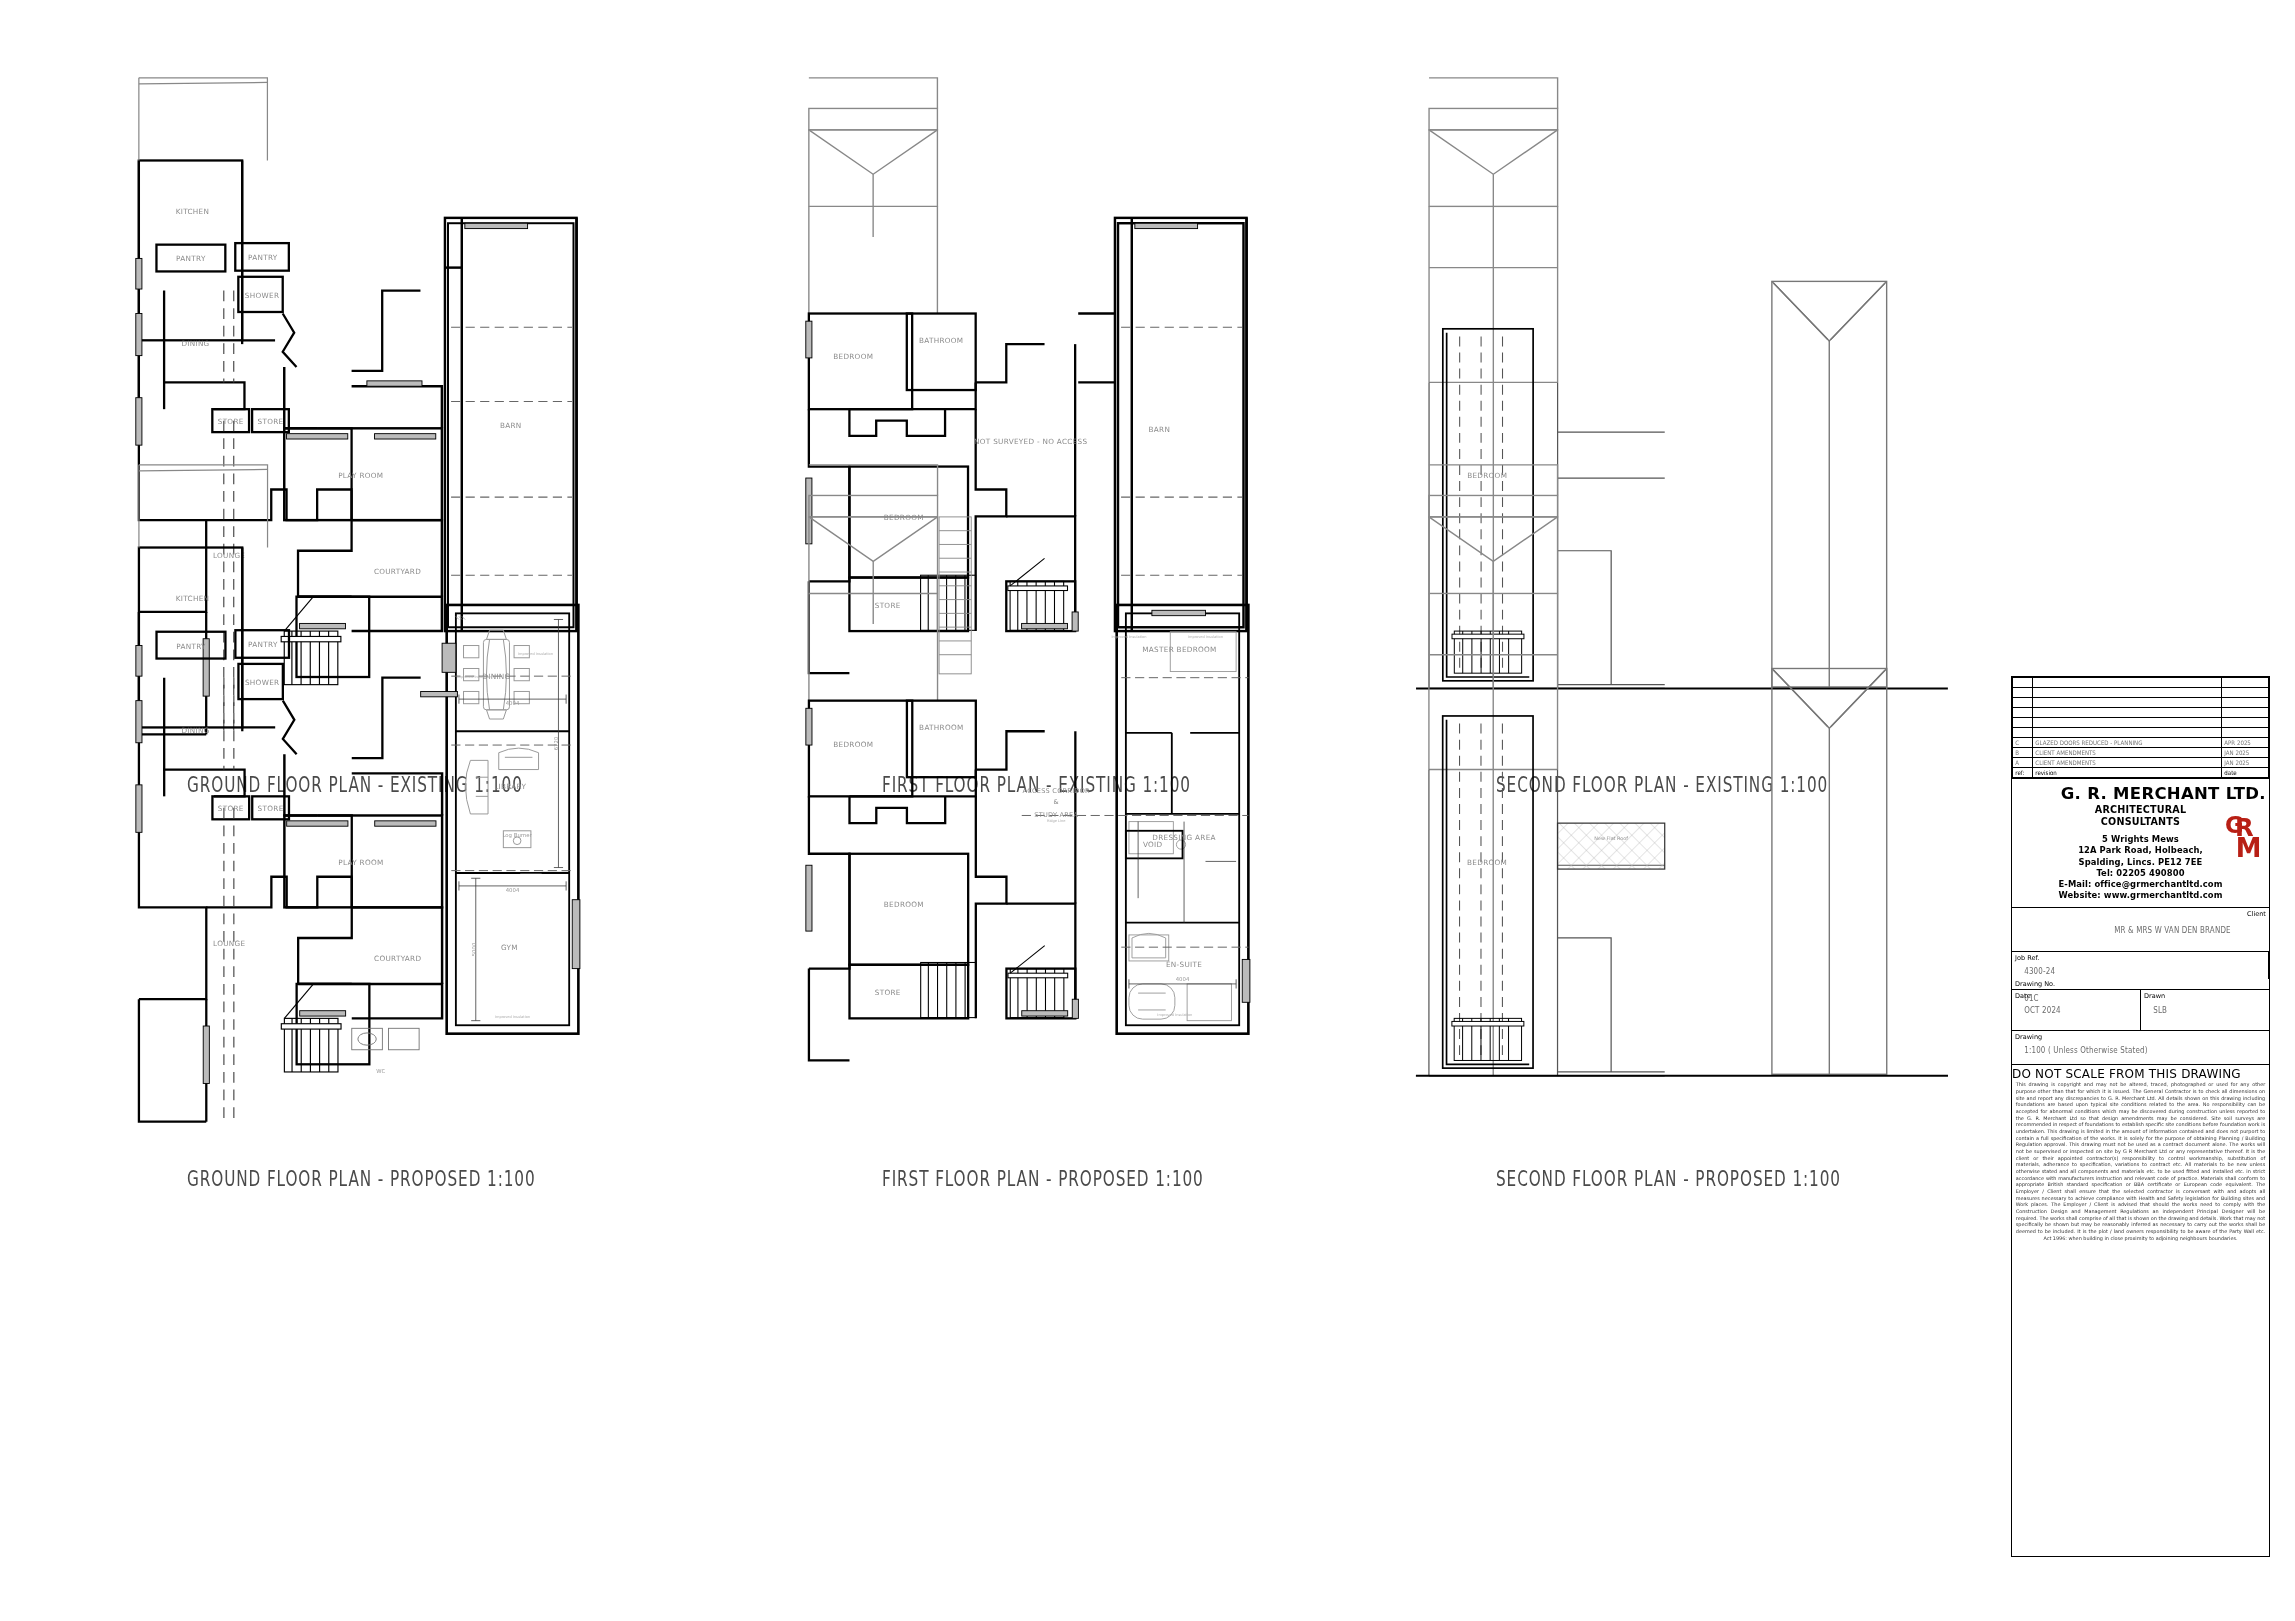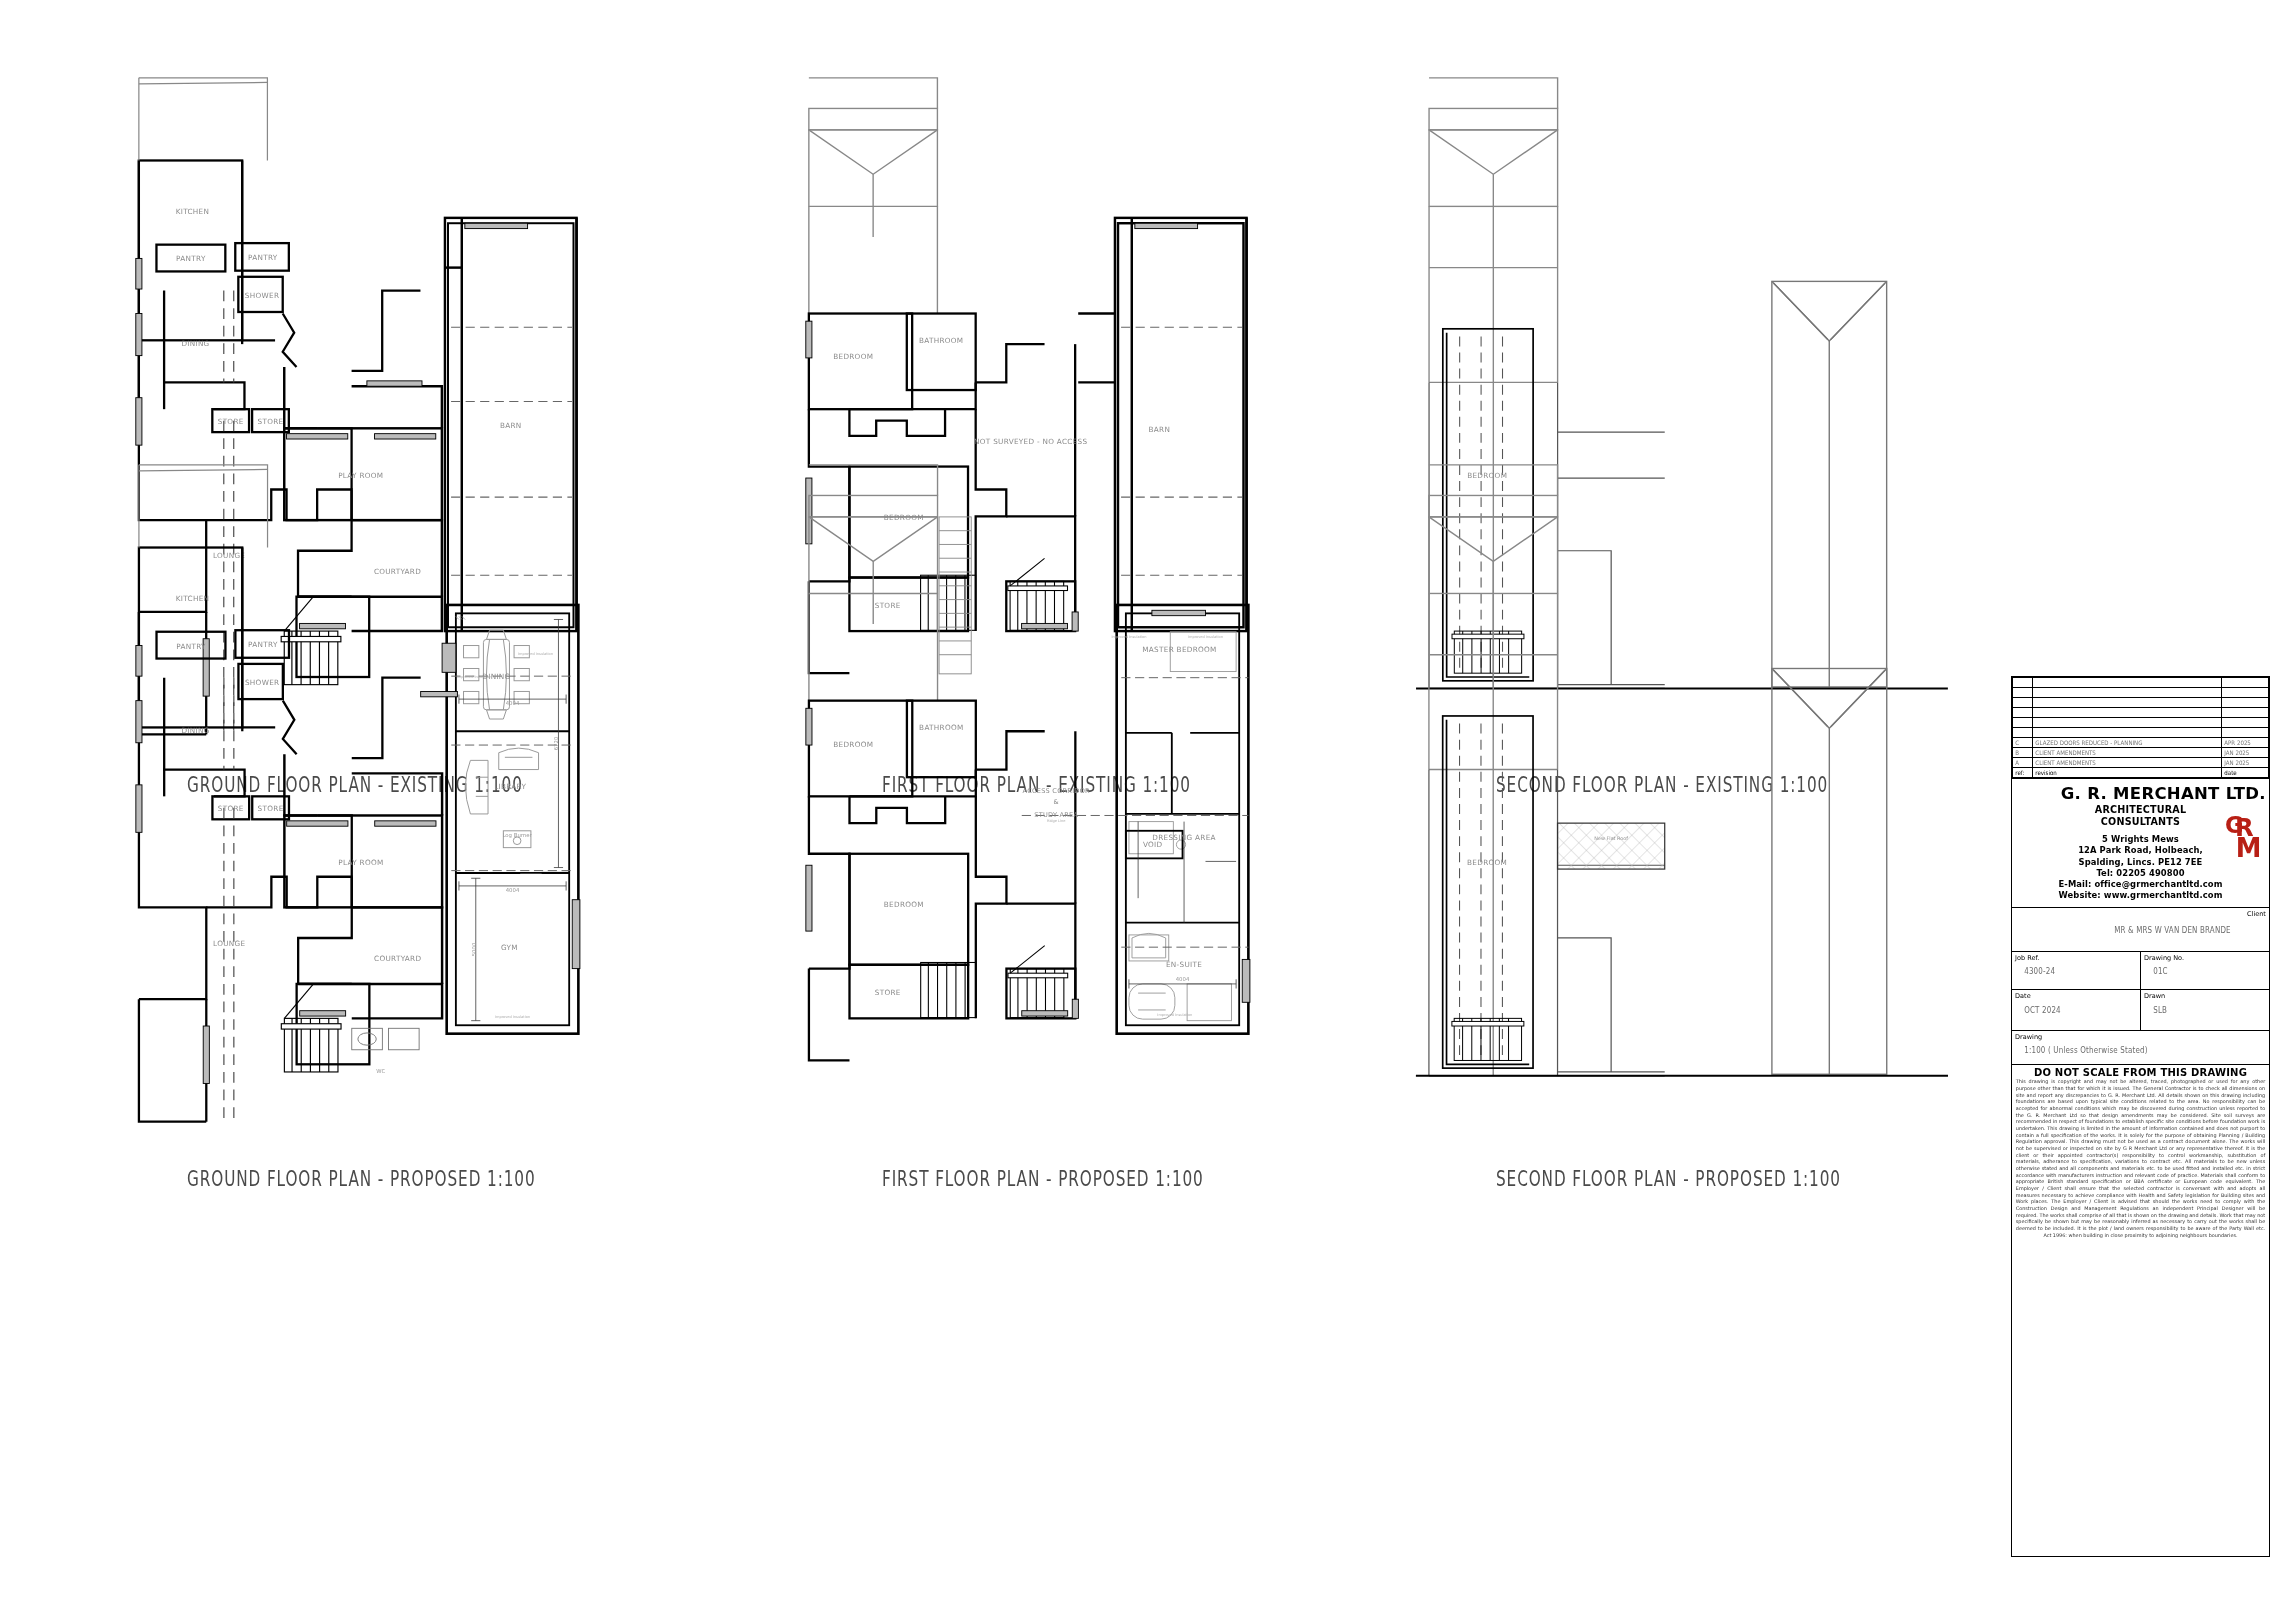--- a/index.html
+++ b/index.html
@@ -42,21 +42,21 @@
 
   .brand-name { text-align:right; font-weight:bold; font-size:16.5px;
                 letter-spacing:0.3px; margin:3.1px 0 1.5px; }
   .brand-sub { text-align:center; font-weight:bold; font-size:9.6px;
                line-height:1.22; letter-spacing:0.2px; }
   .brand-addr { text-align:center; font-weight:bold; font-size:8.4px;
                 line-height:1.32; margin-top:6.9px; letter-spacing:0.1px; }
   .logo { position:absolute; right:9.2px; top:34px; width:35px; height:47px;
           color:#b81f15; font-weight:bold; }
 
-  .dns { text-align:center; font-weight:bold; font-size:10px;
+  .dns { font-weight:normal; font-size:12px;
          letter-spacing:0.2px; padding:1.5px 0 0.8px; }
   .legal { font-size:4.9px; line-height:1.36; text-align:justify;
            text-align-last:center; color:#333; padding:0 3.8px 2.3px; }
 
   .row2 { display:flex; }
   .row2 > div { flex:1; padding:1.5px 3.1px; }
   .row2 > div:first-child { border-right:1.5px solid #000; }
 </style>
 </head>
 <body>
@@ -699,21 +699,21 @@
     </div>
   </div>
 
 
   <div class="tb-sec" style="height:44px;text-align:right;">
     <div class="tb-lbl">Client</div>
     <div class="tb-val" style="margin-top:6.1px;">MR &amp; MRS W VAN DEN BRANDE</div>
   </div>
 
 
-  <div class="tb-sec row2" style="height:38px;padding:0;">
+  <div class="tb-sec row2" style="height:38px;padding:0;flex-direction:column;">
     <div>
       <div class="tb-lbl">Job Ref.</div>
       <div class="tb-val" style="margin-top:3.8px;">4300-24</div>
     </div>
     <div>
       <div class="tb-lbl">Drawing No.</div>
       <div class="tb-val" style="margin-top:3.8px;">01C</div>
     </div>
   </div>
 

